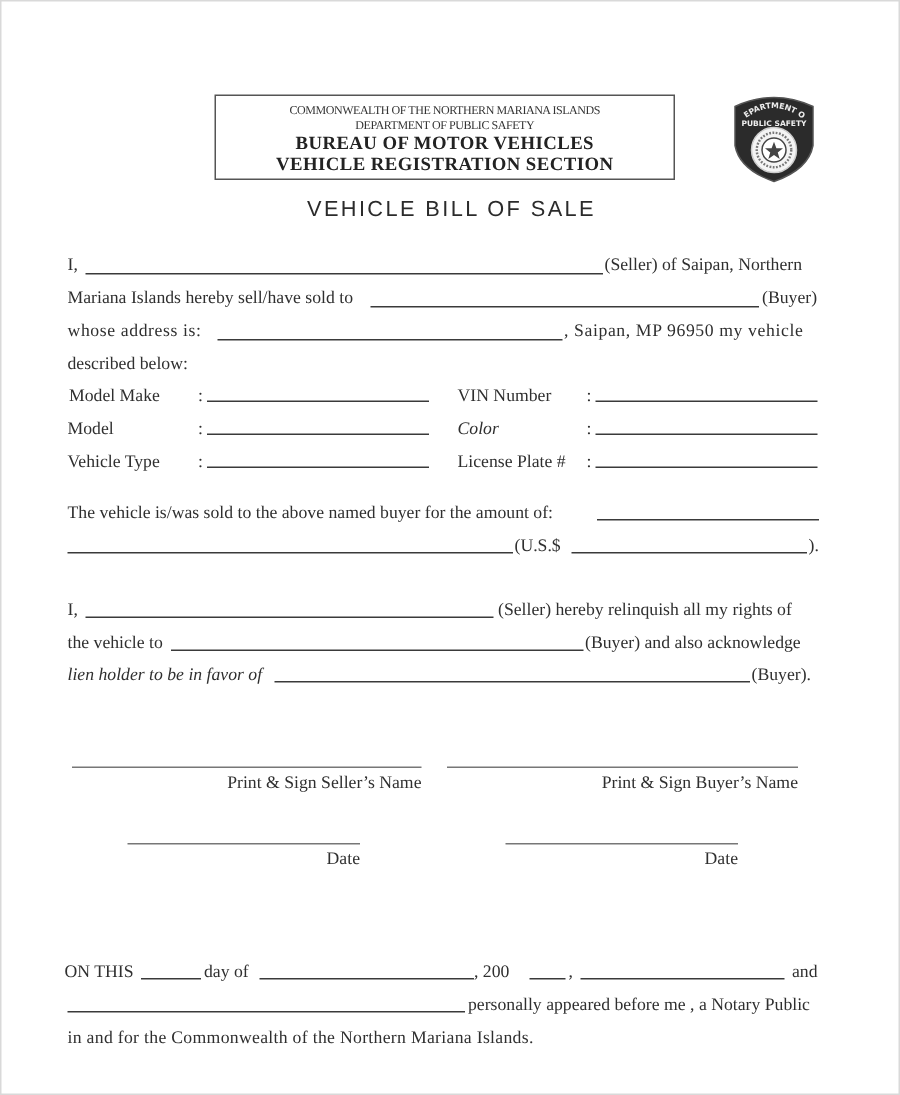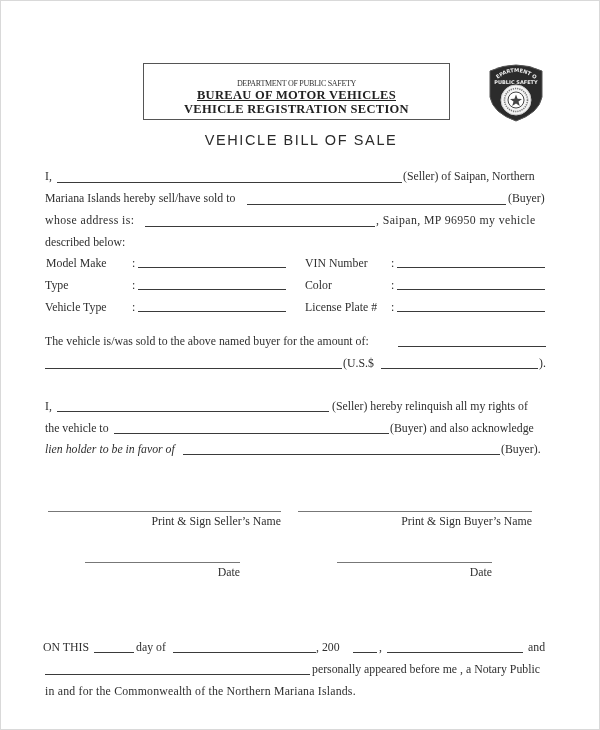--- a/index.html
+++ b/index.html
@@ -20,22 +20,23 @@
     .ack { position: absolute; left: 0; width: 600px; top: 605px; text-align: center; font-size: 12.5px; letter-spacing: 0.4px; }
     .ack span { text-decoration: underline; }
     .badge { position: absolute; left: 486px; top: 60px; width: 58px; height: 62px; }
   </style>
 </head>
 <body>
 
 <div class="page">
 
   <div class="hdr-box">
+    <div class="hdr-line hdr-small" style="top:6px;">COMMONWEALTH OF THE NORTHERN MARIANA ISLANDS</div>
     <div class="hdr-line hdr-small" style="top:16px;text-align:center;">DEPARTMENT OF PUBLIC SAFETY</div>
-    <div class="hdr-line hdr-big" style="top:25px;text-decoration:underline;">BUREAU OF MOTOR VEHICLES</div>
+    <div class="hdr-line hdr-big" style="top:25px;">BUREAU OF MOTOR VEHICLES</div>
     <div class="hdr-line hdr-big" style="top:39px;">VEHICLE REGISTRATION SECTION</div>
   </div>
 
   <div class="badge">
     <svg width="58" height="62" viewBox="0 0 58 62">
       <path d="M3 10 Q29 -2 55 10 L55 36 Q52 52 29 60 Q6 52 3 36 Z" fill="#2b2b2b" stroke="#555" stroke-width="1"></path>
       <path id="arcTop" d="M10 18 Q29 4 48 18" fill="none"></path>
       <text font-family="DejaVu Sans, sans-serif" font-size="5.2" font-weight="bold" fill="#eee">
         <textPath href="#arcTop" startOffset="50%" text-anchor="middle">DEPARTMENT OF</textPath>
       </text>
@@ -60,33 +61,33 @@
   <div class="abs txt" style="left:44px; top:212px; letter-spacing:0.4px;">whose address is:</div>
   <div class="ul" style="left:144px; top:225px; width:230px;"></div>
   <div class="abs txt" style="left:375px; top:212px; letter-spacing:0.4px;">, Saipan, MP 96950 my vehicle</div>
 
   <div class="abs txt" style="left:44px; top:234px;">described below:</div>
 
   <div class="abs txt" style="left:45px; top:255px;">Model Make</div>
   <div class="abs txt" style="left:131px; top:255px;">:</div>
   <div class="ul" style="left:137px; top:266px; width:148px;"></div>
 
-  <div class="abs txt" style="left:44px; top:277px;">Type</div>
+  <div class="abs txt" style="left:44px; top:277px;">Model</div>
   <div class="abs txt" style="left:131px; top:277px;">:</div>
   <div class="ul" style="left:137px; top:288px; width:148px;"></div>
 
   <div class="abs txt" style="left:44px; top:299px;">Vehicle Type</div>
   <div class="abs txt" style="left:131px; top:299px;">:</div>
   <div class="ul" style="left:137px; top:310px; width:148px;"></div>
 
   <div class="abs txt" style="left:304px; top:255px;">VIN Number</div>
   <div class="abs txt" style="left:390px; top:255px;">:</div>
   <div class="ul" style="left:396px; top:266px; width:148px;"></div>
 
-  <div class="abs txt" style="left:304px; top:277px;">Color</div>
+  <div class="abs txt" style="left:304px; top:277px;font-style:italic;">Color</div>
   <div class="abs txt" style="left:390px; top:277px;">:</div>
   <div class="ul" style="left:396px; top:288px; width:148px;"></div>
 
   <div class="abs txt" style="left:304px; top:299px;">License Plate #</div>
   <div class="abs txt" style="left:390px; top:299px;">:</div>
   <div class="ul" style="left:396px; top:310px; width:148px;"></div>
 
   <div class="abs txt" style="left:44px; top:333px;">The vehicle is/was sold to the above named buyer for the amount of:</div>
   <div class="ul" style="left:397px; top:345px; width:148px;"></div>
   <div class="ul" style="left:44px; top:367px; width:297px;"></div>

